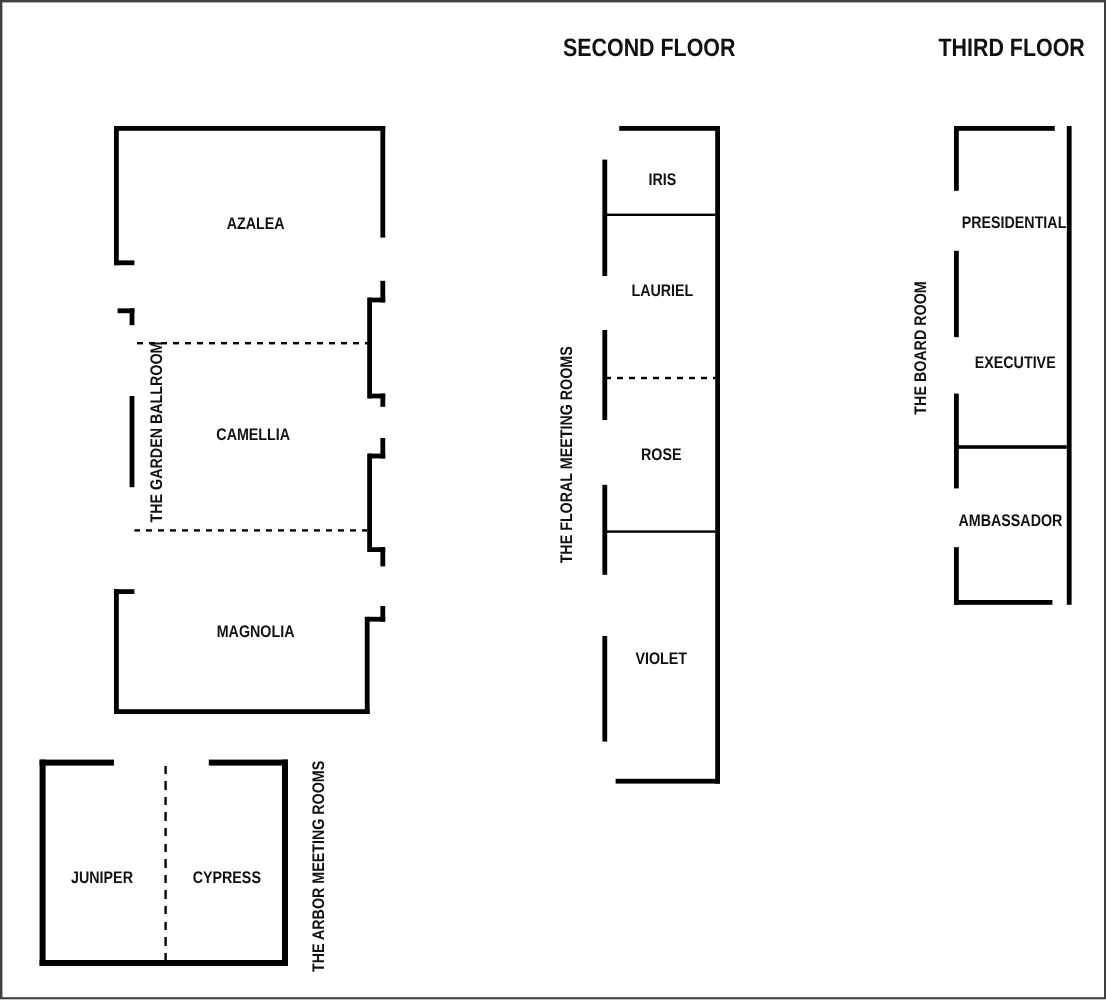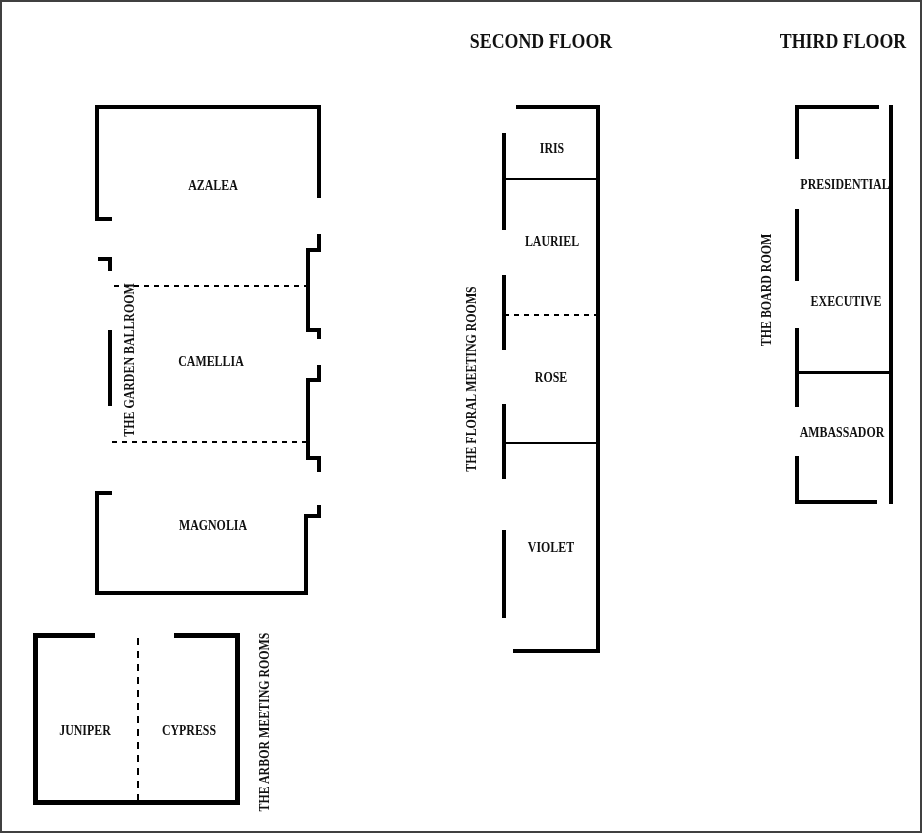--- a/index.html
+++ b/index.html
@@ -2,21 +2,21 @@
 <html><head>
 <meta charset="utf-8">
 <style>
   html,body{margin:0;padding:0;background:#fff;}
   .plan{
     position:relative;
     width:922px;height:833px;
     box-sizing:border-box;
     background:#ffffff;
     border:2px solid #404040;
-    font-family:Liberation Serif, serif;
+    font-family:Liberation Sans, sans-serif;
     overflow:hidden;
   }
   .w{position:absolute;background:#000;}
   .dh{position:absolute;height:2px;
       background:repeating-linear-gradient(90deg,#000 0 5px,transparent 5px 10px);}
   .dv{position:absolute;width:2px;
       background:repeating-linear-gradient(0deg,#000 0 7px,transparent 7px 13px);}
   .lbl{
     position:absolute;
     font-weight:bold;font-size:14px;color:#111;

